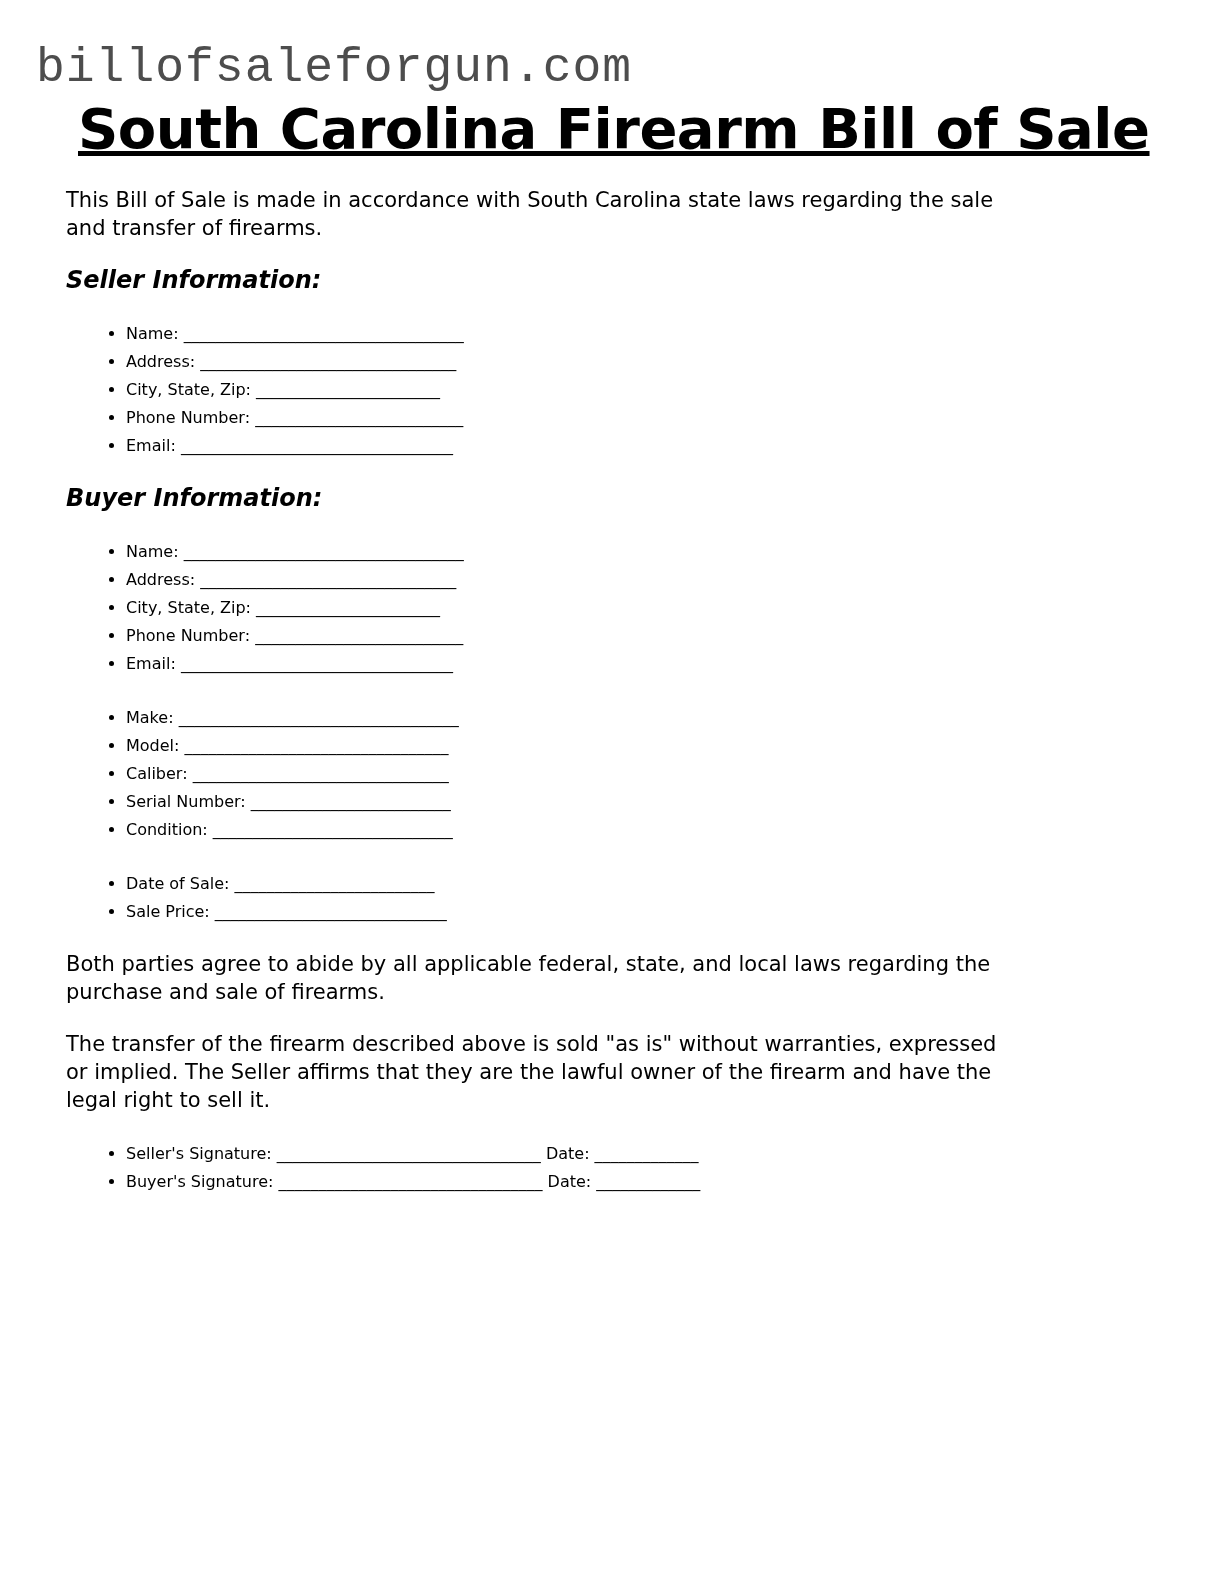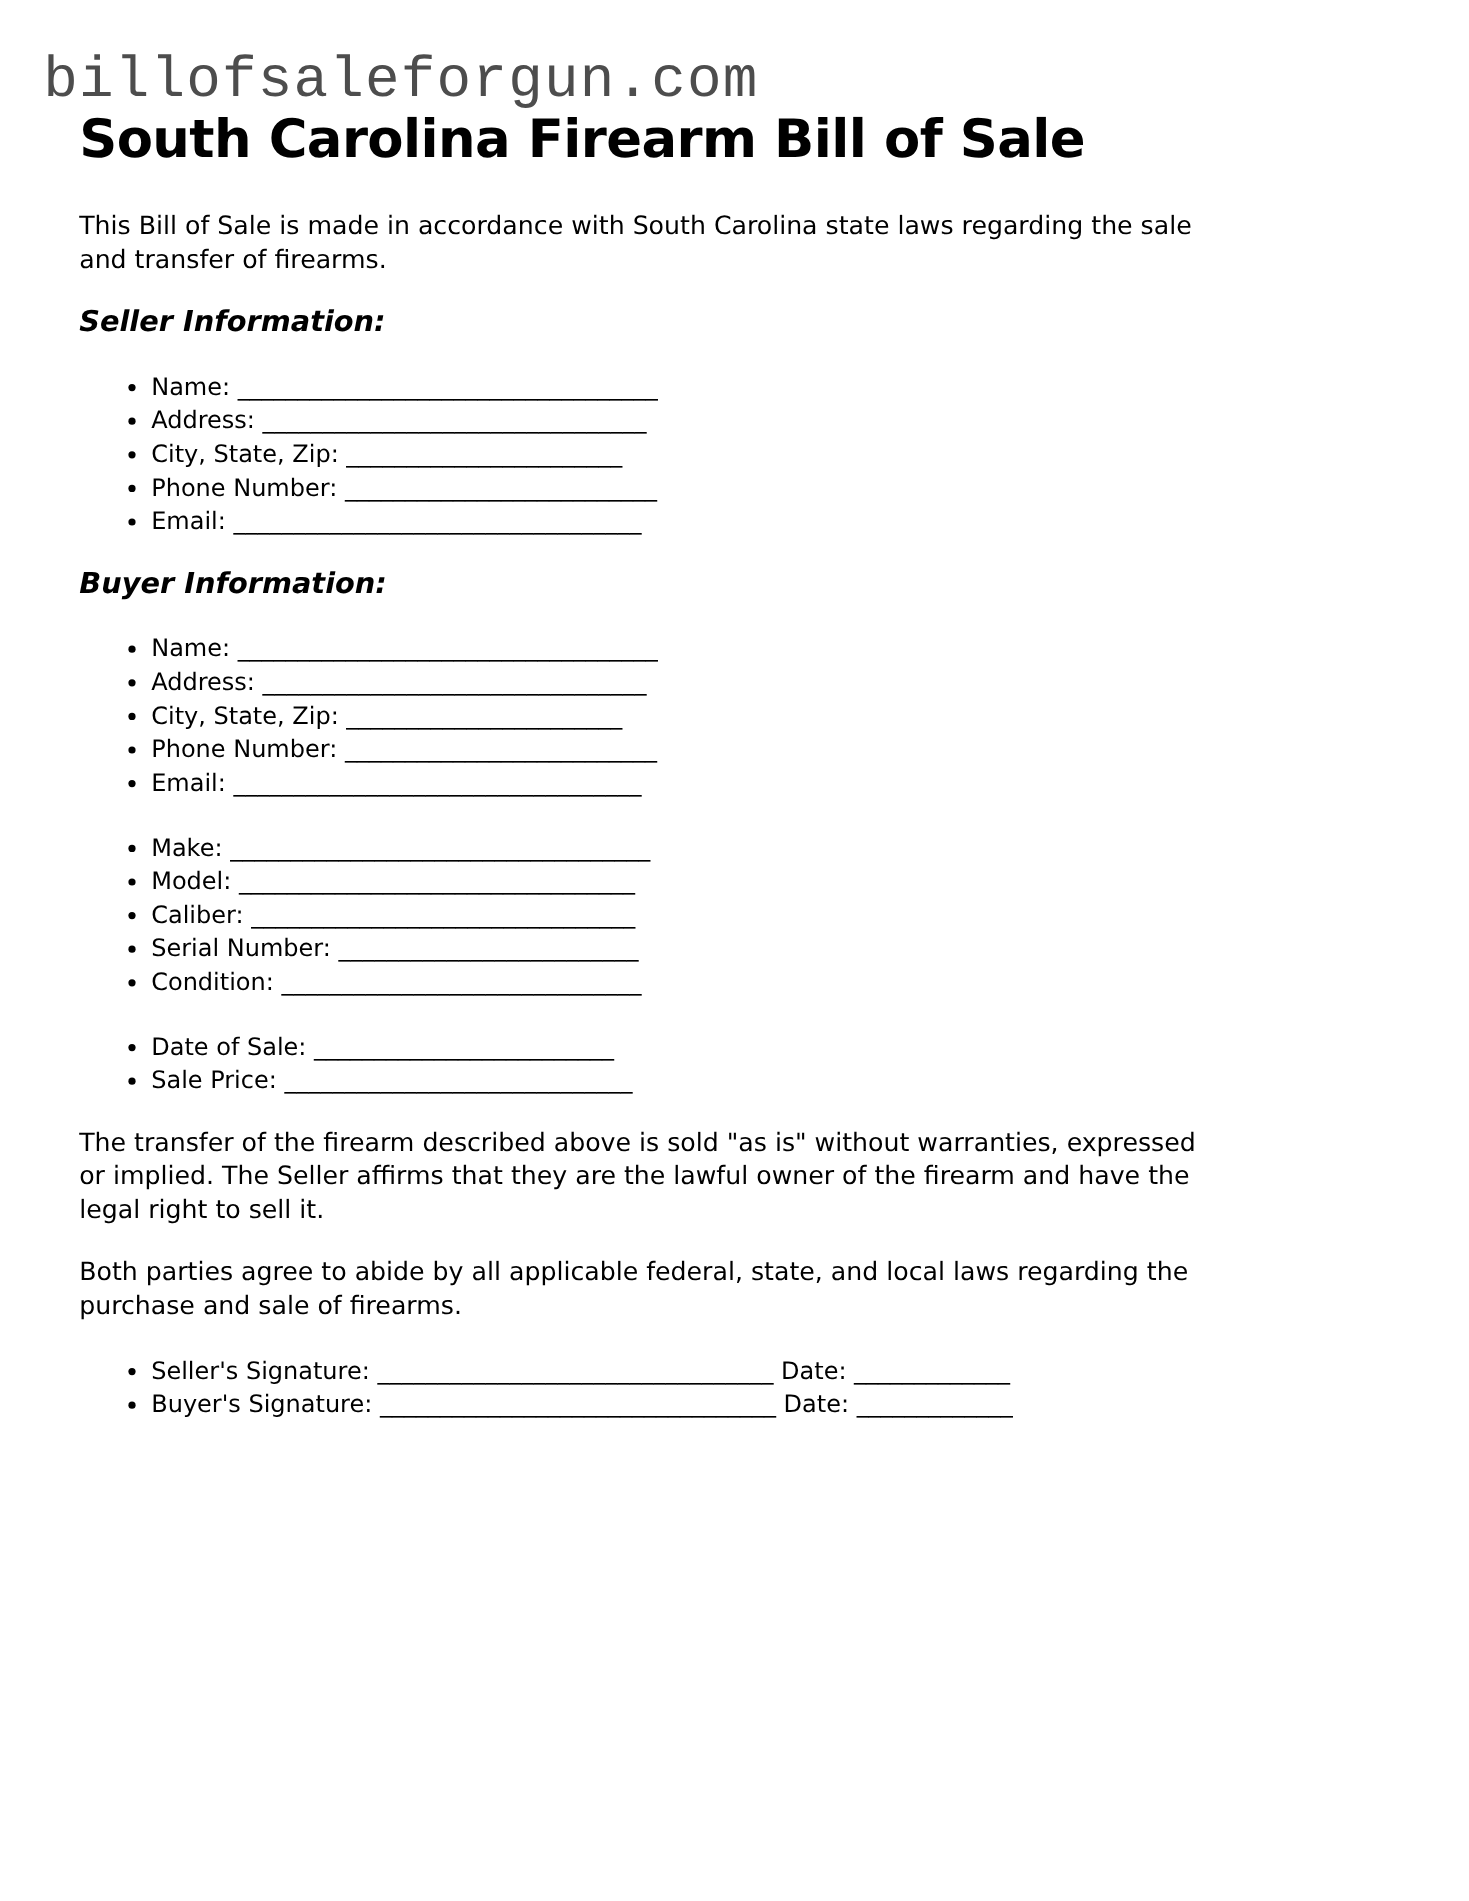--- a/index.html
+++ b/index.html
@@ -21,26 +21,27 @@
   .site {
     font-family: "Liberation Mono", "DejaVu Sans Mono", monospace;
     font-size: 48px;
     line-height: 52px;
     letter-spacing: 1px;
     color: #4d4d4d;
     margin: 0 0 0 -30px;
     white-space: nowrap;
   }
   h1.doc-title {
-    font-size: 44px;
+    font-size: 56px;
     line-height: 46px;
     font-weight: 700;
     letter-spacing: -0.5px;
-    margin: 0;
+    margin: 12px;
     white-space: nowrap;
+    text-decoration: underline;
   }
   p.body-text {
     font-size: 21px;
     line-height: 28px;
     margin: 24px 0 0 0;
     white-space: pre-line;
   }
   p.intro {
     margin-top: 34px;
   }
@@ -50,21 +51,21 @@
     font-weight: 700;
     margin: 24px 0 0 0;
     font-style: italic;
   }
   ul.field-list {
     margin: 26px 0 0 0;
     padding: 0 0 0 60px;
     list-style: disc;
   }
   ul.field-list li {
-    font-size: 20px;
+    font-size: 16px;
     line-height: 28px;
   }
   .blank {
     color: #000000;
   }
 </style>
 </head>
 <body>
 
 <div class="page">
@@ -109,26 +110,26 @@
     </ul>
   </section>
 
   <section>
     <ul class="field-list">
       <li><span>Date of Sale: </span><span class="blank">_________________________</span></li>
       <li><span>Sale Price: </span><span class="blank">_____________________________</span></li>
     </ul>
   </section>
 
+  <p class="body-text">Both parties agree to abide by all applicable federal, state, and local laws regarding the
+purchase and sale of firearms.</p>
+
   <p class="body-text">The transfer of the firearm described above is sold "as is" without warranties, expressed
 or implied. The Seller affirms that they are the lawful owner of the firearm and have the
 legal right to sell it.</p>
-
-  <p class="body-text">Both parties agree to abide by all applicable federal, state, and local laws regarding the
-purchase and sale of firearms.</p>
 
   <section>
     <ul class="field-list">
       <li><span>Seller's Signature: </span><span class="blank">_________________________________</span><span> Date: </span><span class="blank">_____________</span></li>
       <li><span>Buyer's Signature: </span><span class="blank">_________________________________</span><span> Date: </span><span class="blank">_____________</span></li>
     </ul>
   </section>
 
 
 </div>

